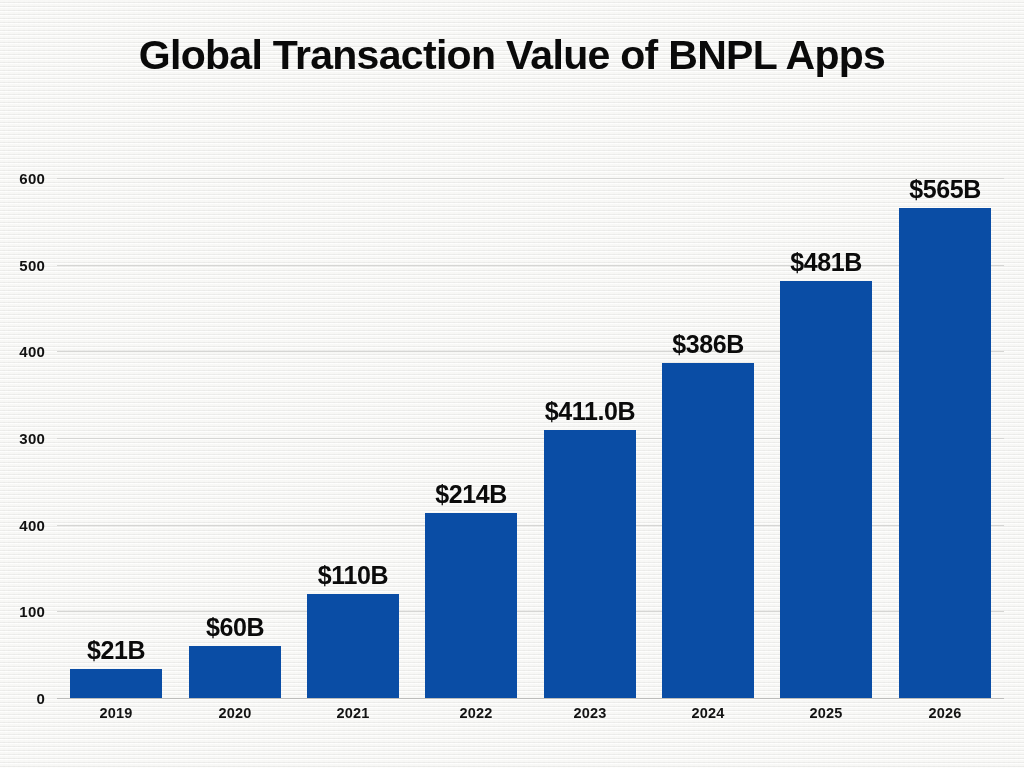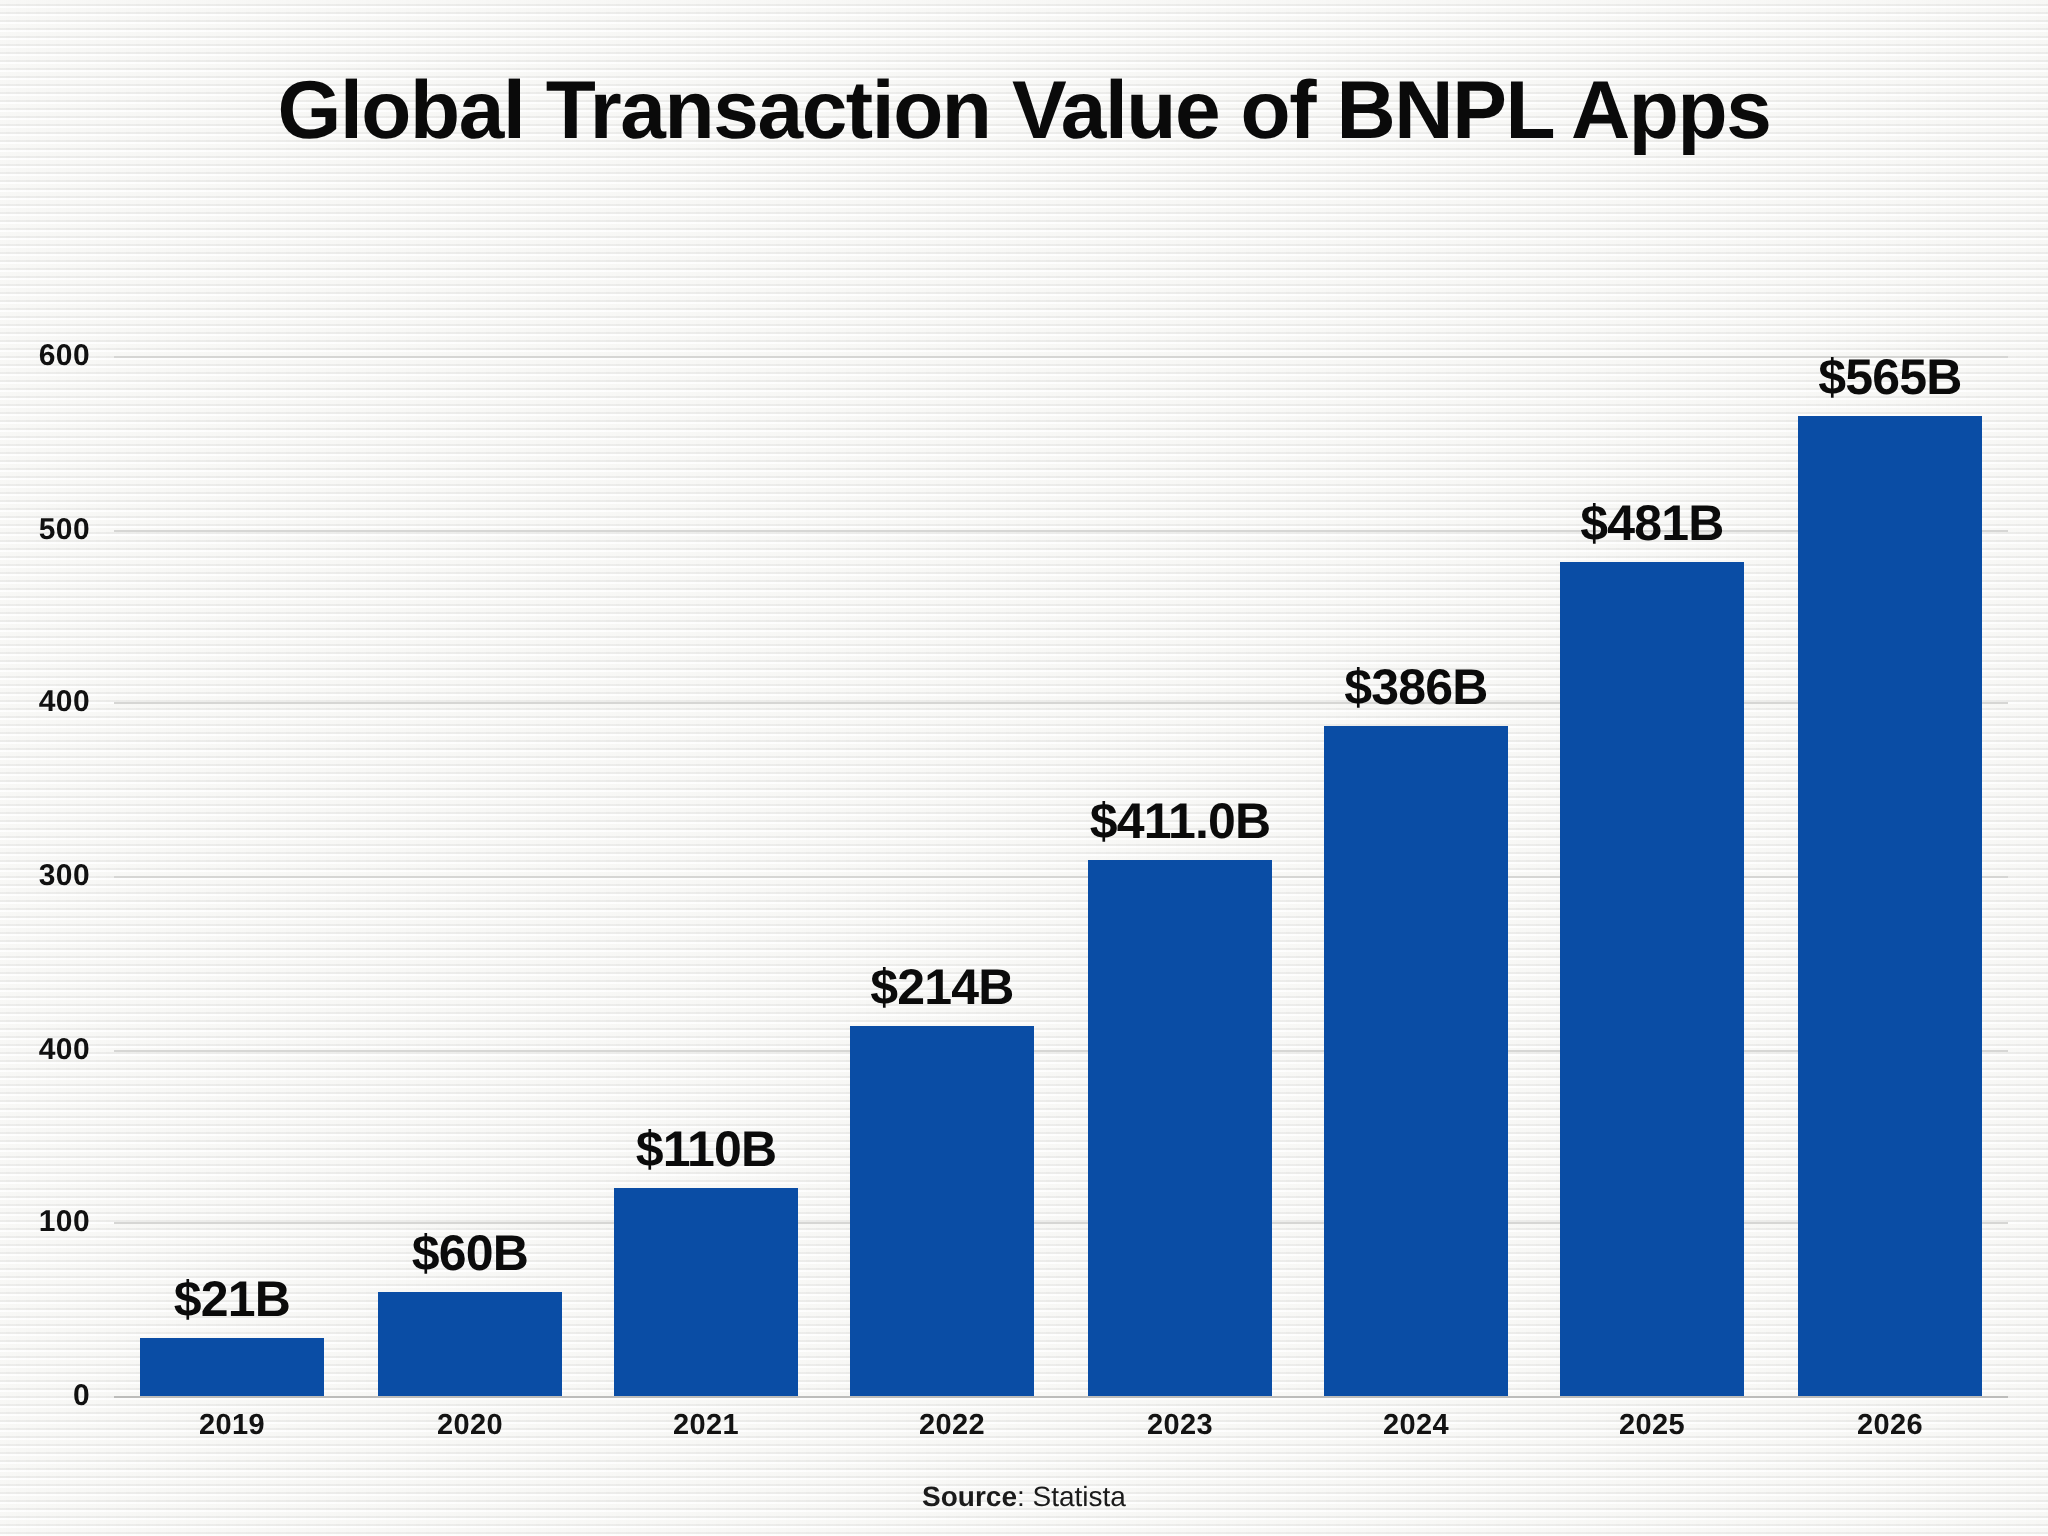--- a/index.html
+++ b/index.html
@@ -185,17 +185,14 @@
         <div class="xtick" style="left: 169px; width: 132px; top: 705px;">2020</div>
         <div class="xtick" style="left: 287px; width: 132px; top: 705px;">2021</div>
         <div class="xtick" style="left: 410px; width: 132px; top: 705px;">2022</div>
         <div class="xtick" style="left: 524px; width: 132px; top: 705px;">2023</div>
         <div class="xtick" style="left: 642px; width: 132px; top: 705px;">2024</div>
         <div class="xtick" style="left: 760px; width: 132px; top: 705px;">2025</div>
         <div class="xtick" style="left: 879px; width: 132px; top: 705px;">2026</div>
       </div>
   </div>
 
-  <div id="source-note">
-    <span class="src-label">Source</span><span>: </span><span>Statista</span>
-  </div>
 
 </div>
 
 </body></html>

